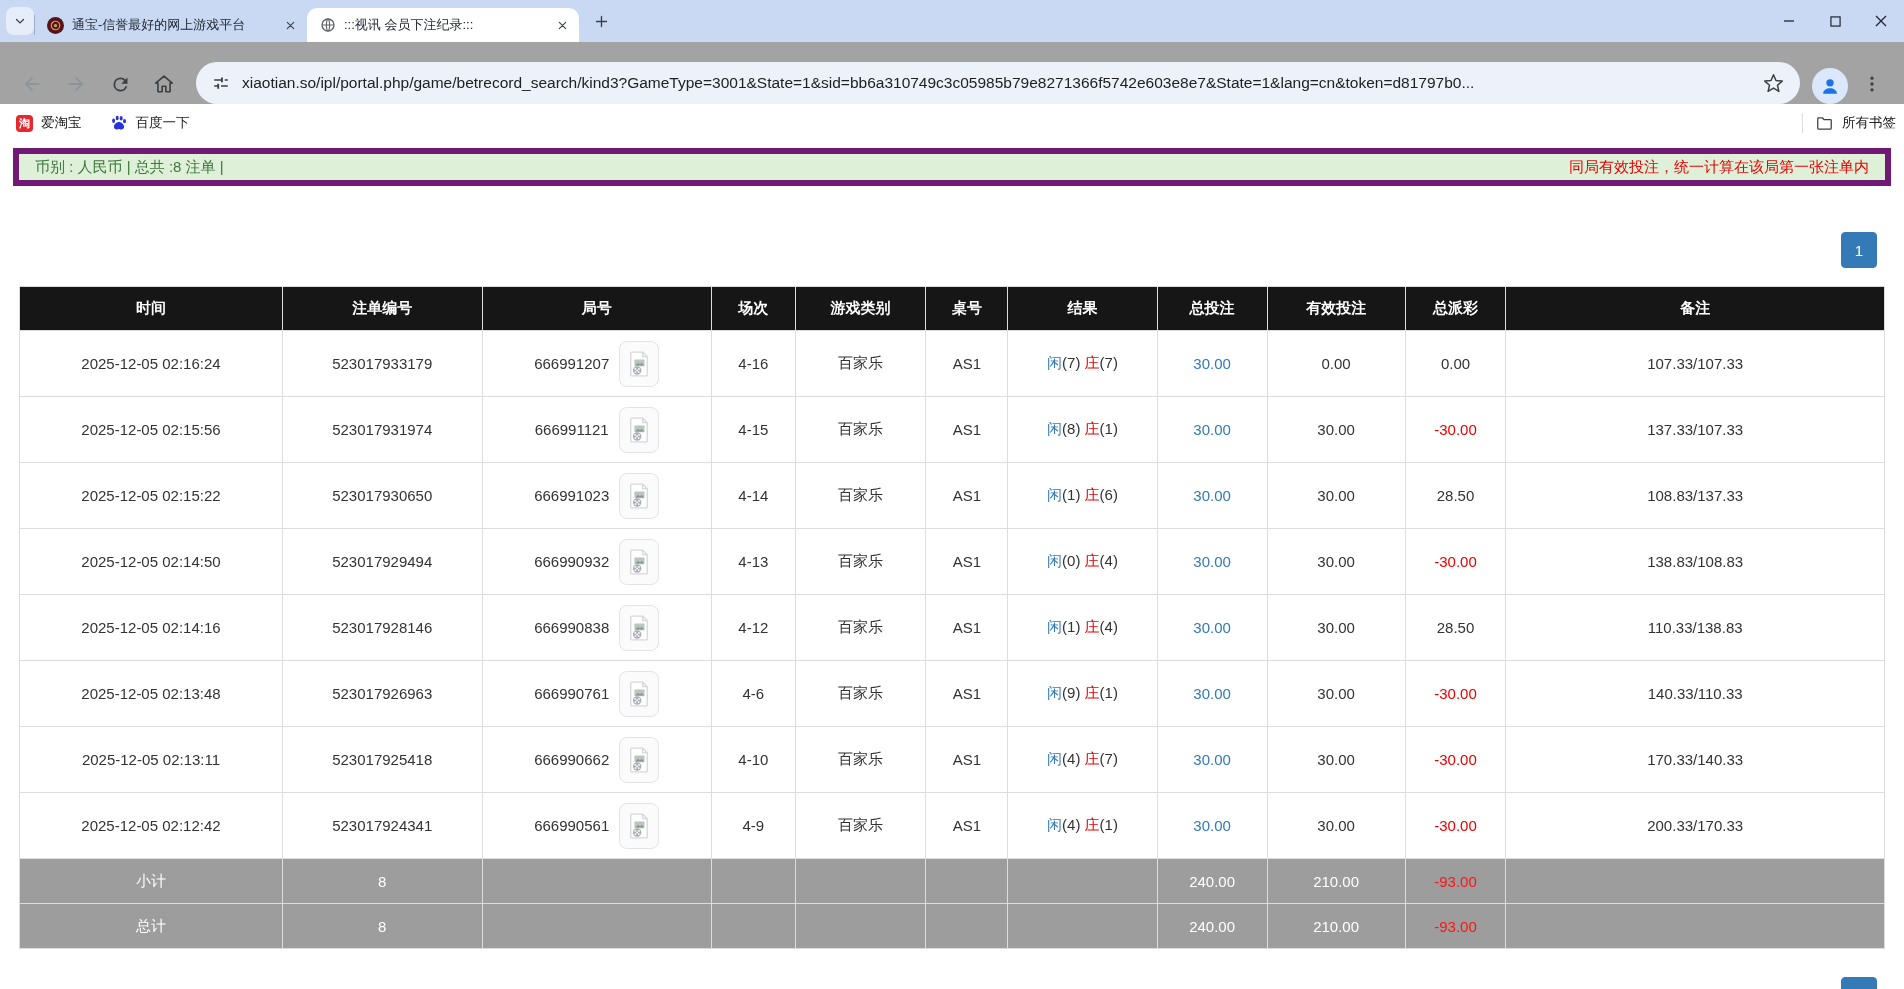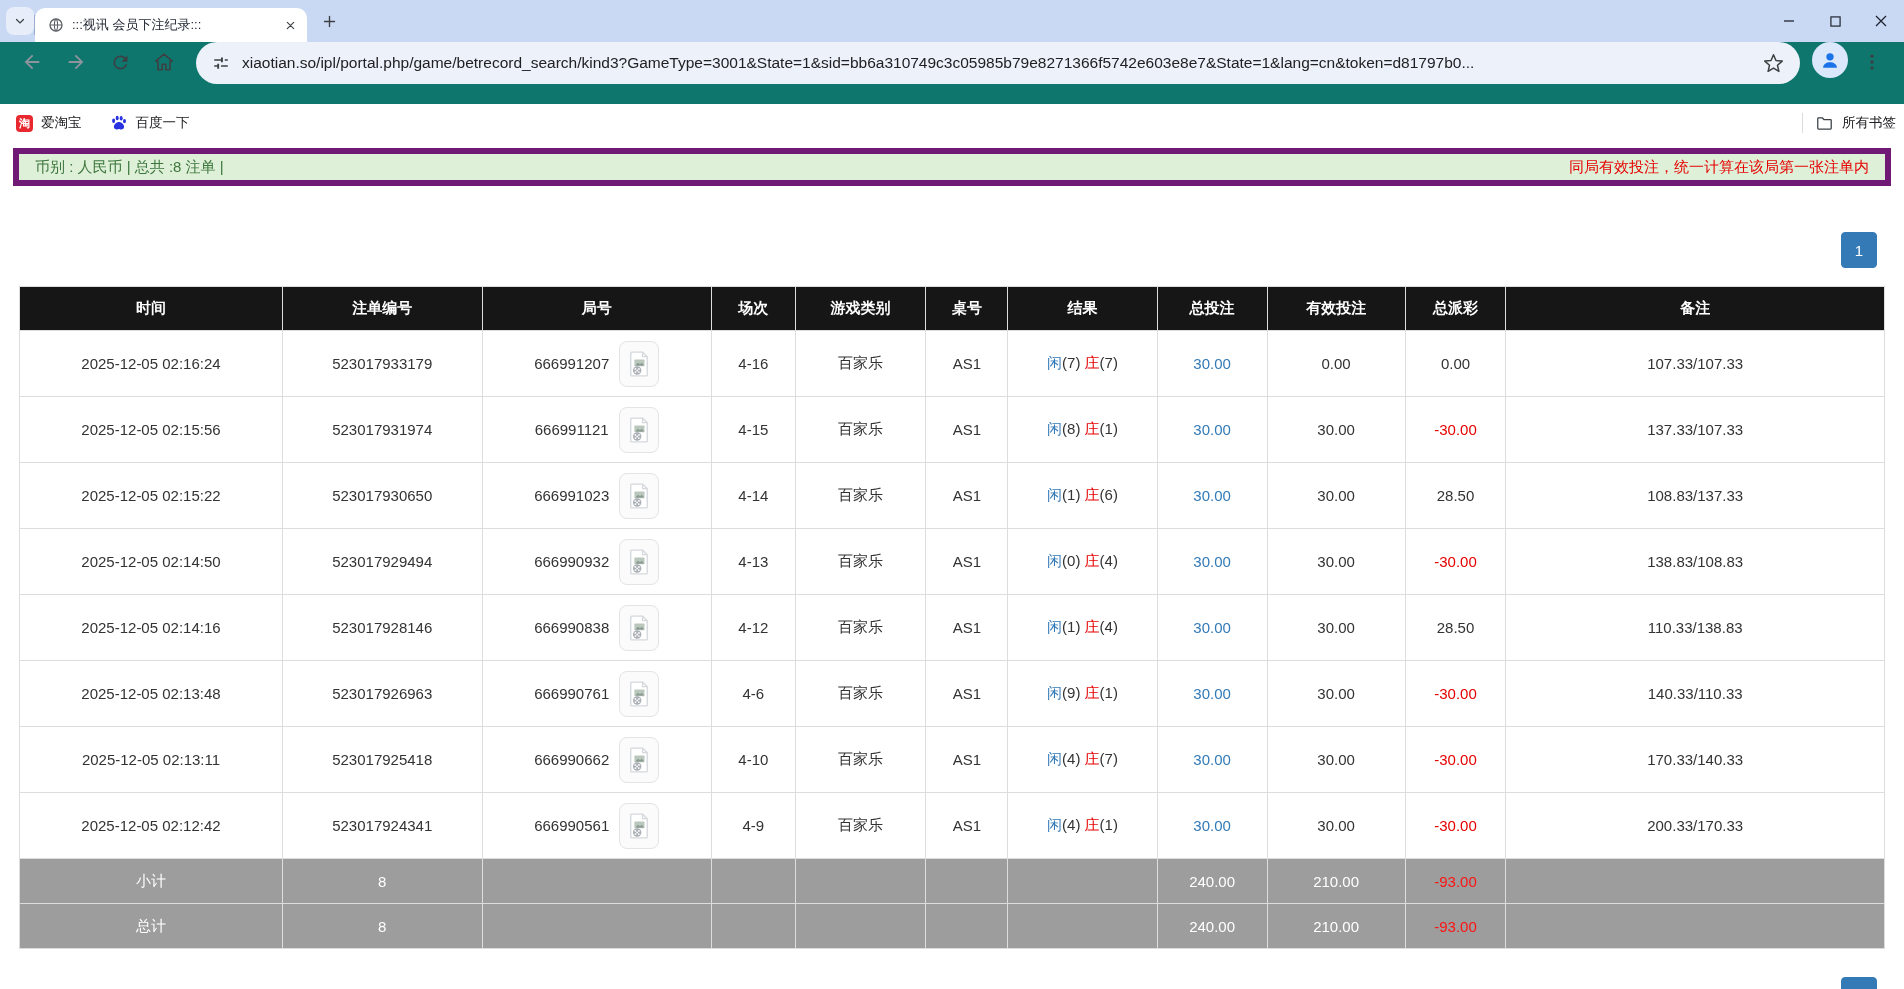--- a/index.html
+++ b/index.html
@@ -18,21 +18,21 @@
   .tab-divider { width:1px; height:20px; background:#9aacce; margin-top:15px; }
   .favicon { width:17px; height:17px; flex:0 0 auto; display:flex; align-items:center; justify-content:center; }
   .fav-mail { background:#f6b821; border-radius:3px; width:16px; height:14px; position:relative; }
   .fav-mail::after { content:""; position:absolute; left:2px; top:2px; right:2px; bottom:6px; background:#fff3cf; border-radius:1px; }
   .fav-coin { background:#57121b; border-radius:50%; width:17px; height:17px; display:flex; align-items:center; justify-content:center; }
   .new-tab { width:28px; height:28px; margin:7px 0 0 8px; border:none; background:transparent; display:flex; align-items:center; justify-content:center; cursor:pointer; }
   .win-controls { position:absolute; right:0; top:0; height:42px; display:flex; }
   .win-btn { width:46px; height:42px; display:flex; align-items:center; justify-content:center; background:transparent; border:none; cursor:pointer; }
 
   
-  .toolbar { height:62px; background:#0f766e; display:flex; align-items:flex-start; padding:0 12px; gap:4px; }
+  .toolbar { height:62px; background:#a3a3a3; display:flex; align-items:flex-end; padding:0 12px; gap:4px; }
   .nav-btn { width:40px; height:40px; border:none; background:transparent; border-radius:50%;
     display:flex; align-items:center; justify-content:center; cursor:pointer; flex:0 0 auto; }
   .omnibox { flex:1; height:42px; background:#edf1f9; border-radius:21px; display:flex; align-items:center;
     padding:0 16px; gap:12px; margin:0 8px; min-width:0; }
   .omnibox .url { flex:1; font-size:15.5px; color:#202124; white-space:nowrap; overflow:hidden; }
   .avatar-btn { width:36px; height:36px; border:none; border-radius:50%; background:#dbe7fb;
     display:flex; align-items:center; justify-content:center; cursor:pointer; flex:0 0 auto; }
 
   
   .bookmarks { height:38px; background:#fff; display:flex; align-items:center; padding:0 16px; gap:28px; font-size:13.5px; color:#202124; }
@@ -71,20 +71,36 @@
 </head>
 <body>
 
 <div class="tabstrip">
   <button class="tab-search">
     <svg width="12" height="12" viewBox="0 0 24 24">
         <path d="M5 9l7 7 7-7" fill="none" stroke="#3c4043" stroke-width="2.4" stroke-linecap="round"></path>
       </svg>
   </button>
   <div class="tab-divider"></div>
+  <div class="tab">
+    <span class="favicon">
+      <span class="fav-coin">
+          <svg width="13" height="13" viewBox="0 0 16 16">
+            <circle cx="8" cy="8" r="5.2" fill="none" stroke="#d4a24c" stroke-width="1.4"></circle>
+            <circle cx="8" cy="8" r="2" fill="#d4a24c"></circle>
+          </svg>
+        </span>
+    </span>
+    <span class="title">通宝-信誉最好的网上游戏平台</span>
+    <span class="tab-close">
+      <svg width="11" height="11" viewBox="0 0 24 24">
+          <path d="M5 5l14 14M19 5L5 19" stroke="#3c4043" stroke-width="2.4" stroke-linecap="round"></path>
+        </svg>
+    </span>
+  </div>
   <div class="tab active">
     <span class="favicon">
       <svg width="16" height="16" viewBox="0 0 24 24">
           <circle cx="12" cy="12" r="9" fill="none" stroke="#5f6368" stroke-width="2"></circle>
           <path d="M3 12h18M12 3c3.2 2.4 3.2 15.6 0 18M12 3c-3.2 2.4-3.2 15.6 0 18" fill="none" stroke="#5f6368" stroke-width="1.6"></path>
         </svg>
     </span>
     <span class="title">:::视讯 会员下注纪录:::</span>
     <span class="tab-close">
       <svg width="11" height="11" viewBox="0 0 24 24">

